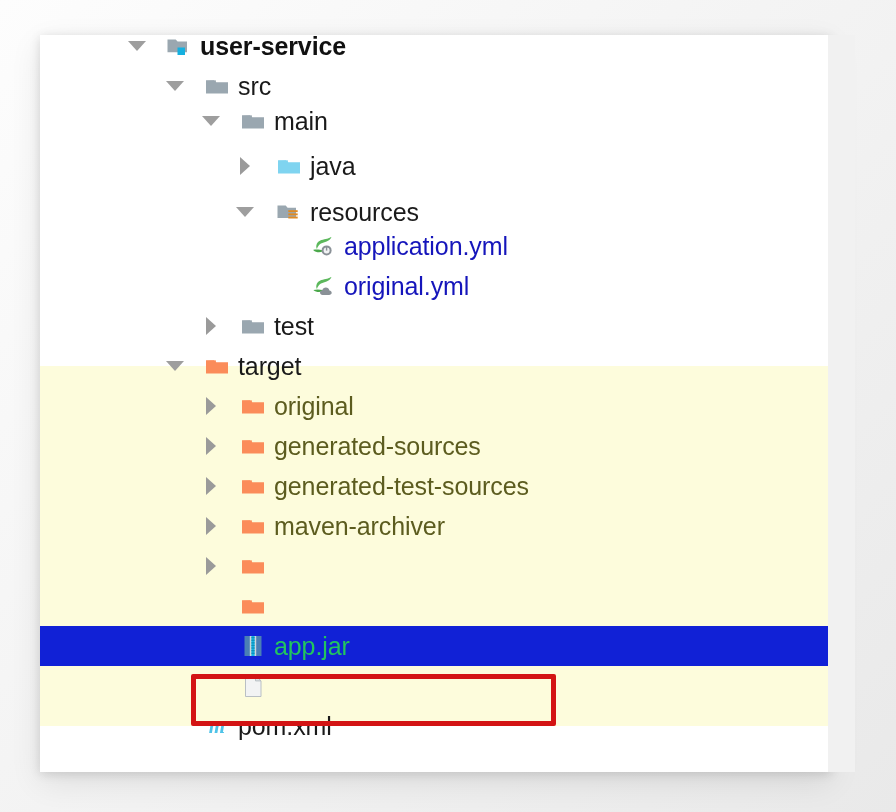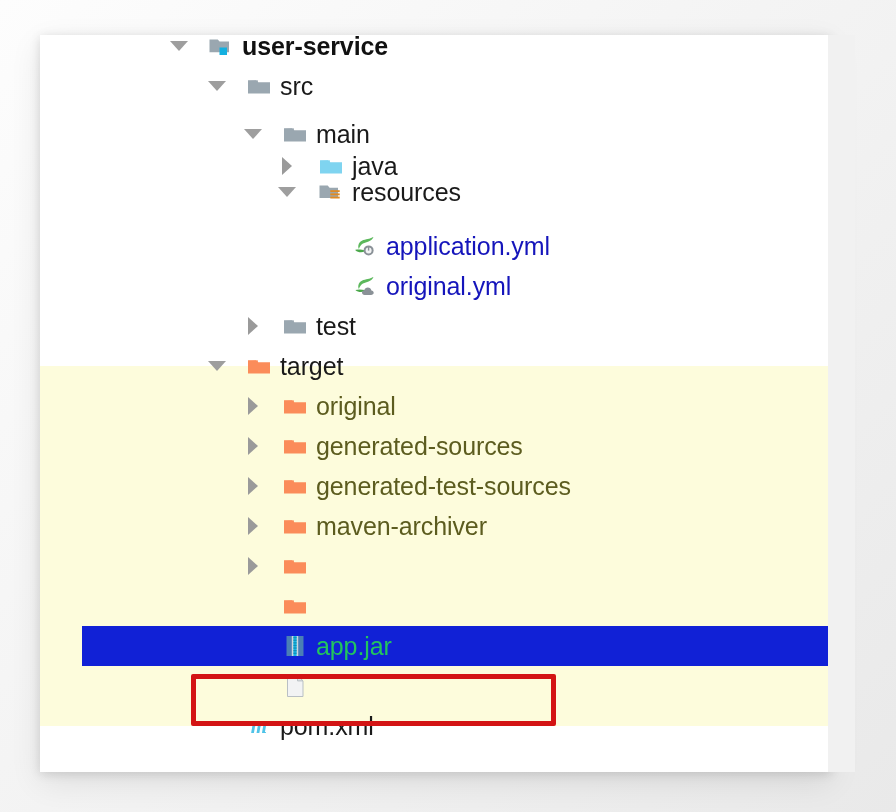--- a/index.html
+++ b/index.html
@@ -49,21 +49,20 @@
   }
 
   .row {
     position: absolute;
     left: 0;
     width: 791px;
     height: 40px;
     display: flex;
     align-items: center;
     white-space: nowrap;
-    margin-left: 42px;
   }
 
   .row.selected {
     background: #1121d6;
   }
 
   .twisty {
     position: absolute;
     width: 18px;
     height: 18px;
@@ -153,21 +152,21 @@
             <span class="tri-down"></span>
           </span>
           <span class="icon" style="left: 164px;">
             <svg viewBox="0 0 26 26" xmlns="http://www.w3.org/2000/svg">
               <path d="M2 7h8l2 2.2h0V7.5z" fill="#8d9aa4"></path>
               <path d="M2 7.2h8.4l1.9 2.1H24v11.2H2z" fill="#9aa7b0"></path>
             </svg>
           </span>
           <span class="label normal" style="left: 198px;">src</span>
         </div>
-        <div class="row" style="top: 79px; text-align: center;">
+        <div class="row" style="top: 66px; text-align: center;">
           <span class="twisty" style="left: 162px;">
             <span class="tri-down"></span>
           </span>
           <span class="icon" style="left: 200px;">
             <svg viewBox="0 0 26 26" xmlns="http://www.w3.org/2000/svg">
               <path d="M2 7h8l2 2.2h0V7.5z" fill="#8d9aa4"></path>
               <path d="M2 7.2h8.4l1.9 2.1H24v11.2H2z" fill="#9aa7b0"></path>
             </svg>
           </span>
           <span class="label normal" style="left: 234px;">main</span>
@@ -177,21 +176,21 @@
             <span class="tri-right"></span>
           </span>
           <span class="icon" style="left: 236px;">
             <svg viewBox="0 0 26 26" xmlns="http://www.w3.org/2000/svg">
               <path d="M2 7h8l2 2.2V7.5z" fill="#6ccbea"></path>
               <path d="M2 7.2h8.4l1.9 2.1H24v11.2H2z" fill="#7fd4f0"></path>
             </svg>
           </span>
           <span class="label normal" style="left: 270px;">java</span>
         </div>
-        <div class="row" style="top: 137px; text-decoration: underline;">
+        <div class="row" style="top: 157px; text-decoration: underline;">
           <span class="twisty" style="left: 196px;">
             <span class="tri-down"></span>
           </span>
           <span class="icon" style="left: 236px;">
             <svg viewBox="0 0 26 26" xmlns="http://www.w3.org/2000/svg">
               <path d="M1.5 6.6h8.2l1.9 2.1H20v10.4H1.5z" fill="#9aa7b0"></path>
               <rect x="12.3" y="11.2" width="9.4" height="1.9" fill="#e08a22"></rect>
               <rect x="12.3" y="14.4" width="9.4" height="1.9" fill="#e08a22"></rect>
               <rect x="12.3" y="17.6" width="9.4" height="1.9" fill="#e08a22"></rect>
             </svg>

